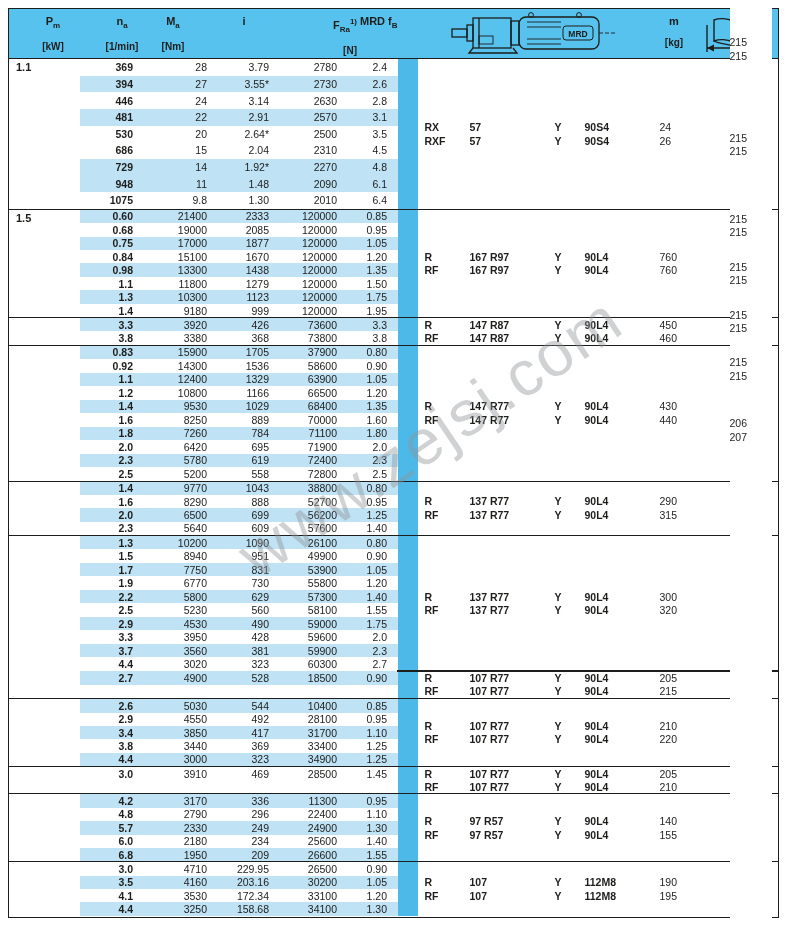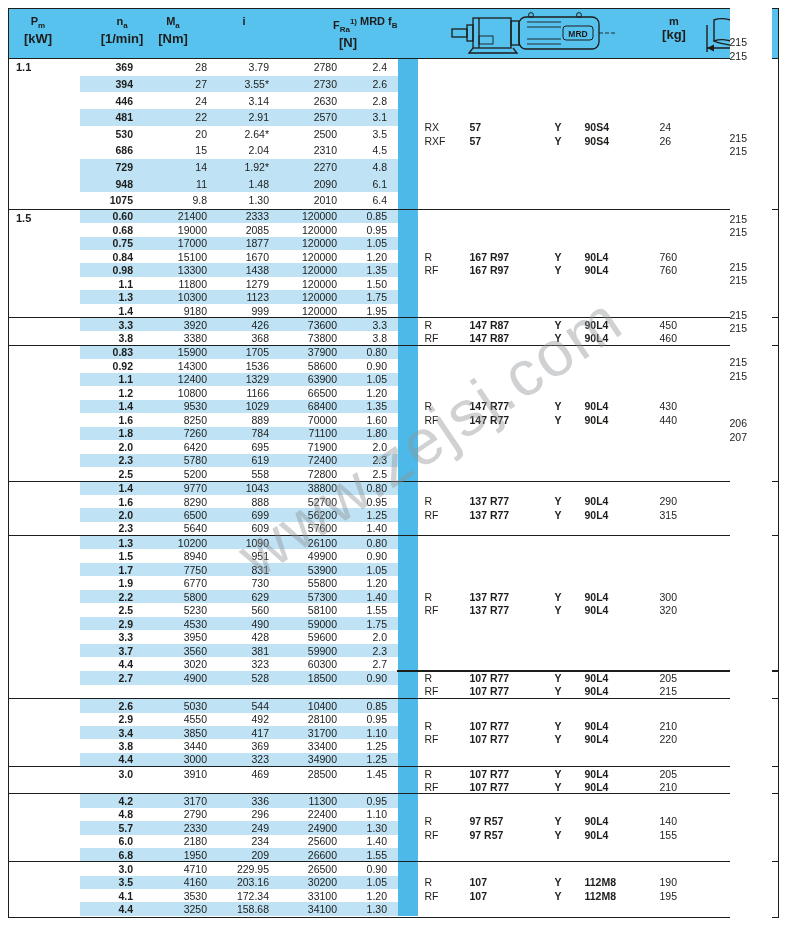--- a/index.html
+++ b/index.html
@@ -3,24 +3,24 @@
 <meta charset="utf-8">
 <style>
   html,body{margin:0;padding:0;background:#e8e8e8;}
   .page{position:relative;width:789px;height:931px;background:#ffffff;overflow:hidden;
         font-family:"Liberation Sans",sans-serif;color:#1d1d1b;}
   .table{position:absolute;left:8px;top:8px;width:771px;height:910px;
          border:1.6px solid #1d1d1b;box-sizing:border-box;background:#fff;}
   
   .thead{position:relative;height:49px;background:#58c2ee;border-bottom:1.6px solid #1d1d1b;box-sizing:content-box;}
   .hcell{position:absolute;top:6px;font-weight:bold;font-size:11px;line-height:13px;text-align:center;}
-  .hline2{font-size:13px;}
+  .hline2{font-size:10px;margin-top:8px;}
   .hsub{font-size:8px;}
   .hsup{font-size:8px;}
-  .h-pm{left:0;width:58px;}
+  .h-pm{left:15px;width:58px;}
   .h-na{left:70px;width:86px;}
   .h-ma{left:126px;width:76px;}
   .h-i{left:205px;width:60px;}
   .h-fra{left:308px;width:40px;text-align:right;}
   .h-mrd{left:332px;width:62px;text-align:left;margin-left:19px;}
   .h-m{left:634px;width:62px;}
   .hicon{position:absolute;}
   
   .tbody{position:relative;}
   .band{position:relative;box-sizing:border-box;}
@@ -34,21 +34,21 @@
   .c.ma{left:124px;width:74px;}
   .c.i{left:198px;width:62px;}
   .c.fra{left:260px;width:68px;}
   .c.mrd{left:328px;width:50px;}
   .pm-label{position:absolute;left:7px;top:2px;font-weight:bold;font-size:11px;}
   .bar{position:absolute;left:388.5px;width:20px;top:0;bottom:0;background:#4db9e8;}
   .annot{position:absolute;left:408.5px;right:0;top:0;bottom:0;display:flex;
          flex-direction:column;justify-content:center;}
   .arow{height:13.6px;position:relative;}
   .a{position:absolute;top:50%;transform:translateY(-50%);font-size:10.5px;text-align:left;white-space:nowrap;}
-  .a.series{left:7px;width:40px;font-weight:normal;}
+  .a.series{left:7px;width:40px;font-weight:bold;}
   .a.size{left:52px;width:84px;font-weight:bold;}
   .a.y{left:137px;width:22px;font-weight:bold;}
   .a.motor{left:167px;width:62px;font-weight:bold;}
   .a.m{left:242px;width:46px;}
   .a.page{left:312px;width:42px;}
   
   .watermark{position:absolute;left:90px;top:400px;width:680px;text-align:center;
              font-size:64px;letter-spacing:2px;color:#8f9499;opacity:0.42;
              transform:rotate(-34deg);white-space:nowrap;z-index:6;pointer-events:none;
              font-family:"Liberation Sans",sans-serif;}

